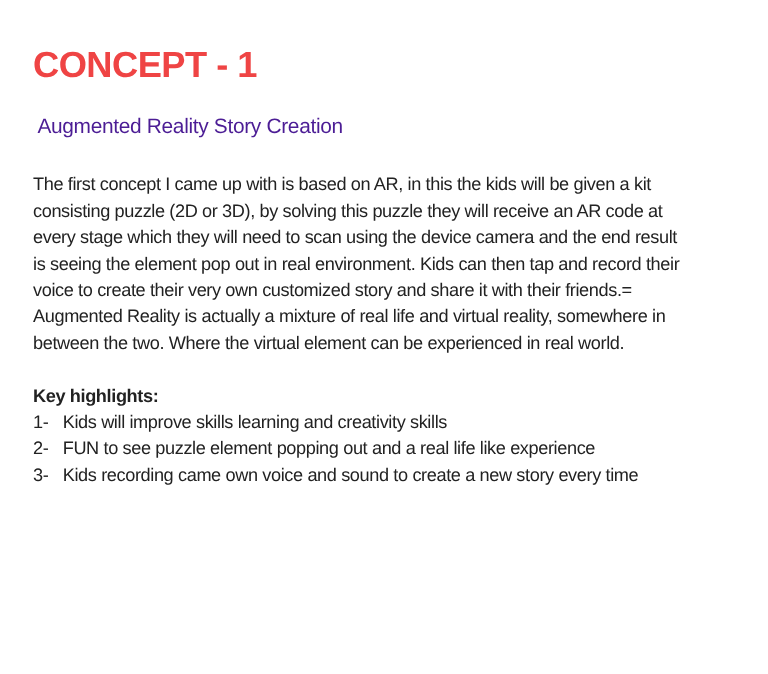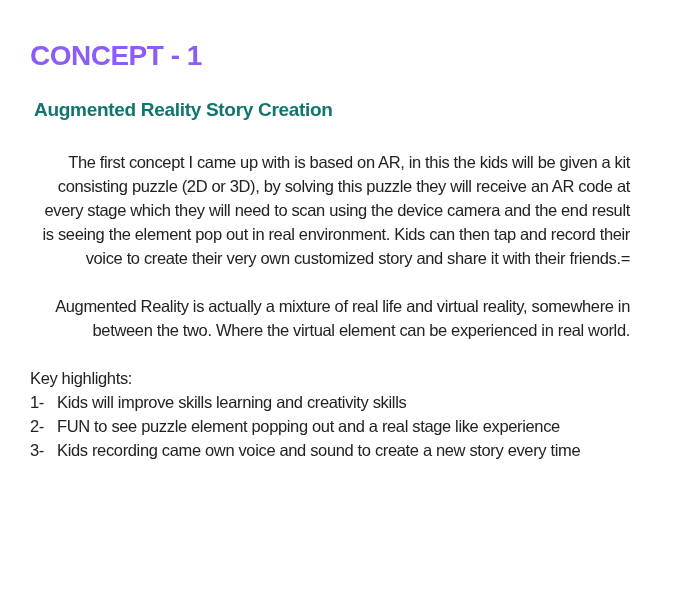--- a/index.html
+++ b/index.html
@@ -16,51 +16,50 @@
   }
   .page {
     box-sizing: border-box;
     width: 698px;
     height: 613px;
     padding: 40px 58px 0 30px;
     background: #ffffff;
   }
   .title {
     margin: 0;
-    font-size: 28px;
+    font-size: 33px;
     font-weight: bold;
     letter-spacing: -0.5px;
-    color: #8b5cf6;
+    color: #ef4444;
     line-height: 1.15;
   }
   .subtitle {
     margin: 27px 0 0 4px;
     font-size: 19px;
-    font-weight: bold;
+    font-weight: normal;
     letter-spacing: -0.3px;
-    color: #0f766e;
+    color: #4c1d95;
     line-height: 1.2;
   }
   .body-text {
     font-size: 16.5px;
     line-height: 24px;
     letter-spacing: -0.35px;
     color: #222222;
   }
   .para {
     margin: 0;
     max-width: 600px;
-    text-align: right;
   }
   .para-1 { margin-top: 28px; }
-  .para-2 { margin-top: 24px; }
+  .para-2 { }
   .highlights { margin-top: 24px; }
   .highlights-heading {
     margin: 0;
-    font-weight: normal;
+    font-weight: bold;
   }
   .highlight-list {
     margin: 0;
     padding: 0;
     list-style: none;
     max-width: 580px;
   }
   .highlight-item {
     display: flex;
     margin: 0;
@@ -88,21 +87,21 @@
   <div class="highlights body-text">
     <p class="highlights-heading">Key highlights:</p>
 
     <ul class="highlight-list">
       <li class="highlight-item">
         <span class="hl-num">1-</span>
         <span class="hl-text">Kids will improve skills learning and creativity skills</span>
       </li>
       <li class="highlight-item">
         <span class="hl-num">2-</span>
-        <span class="hl-text">FUN to see puzzle element popping out and a real stage like experience</span>
+        <span class="hl-text">FUN to see puzzle element popping out and a real life like experience</span>
       </li>
       <li class="highlight-item">
         <span class="hl-num">3-</span>
         <span class="hl-text">Kids recording came own voice and sound to create a new story every time</span>
       </li>
     </ul>
   </div>
 
 </div>
 

